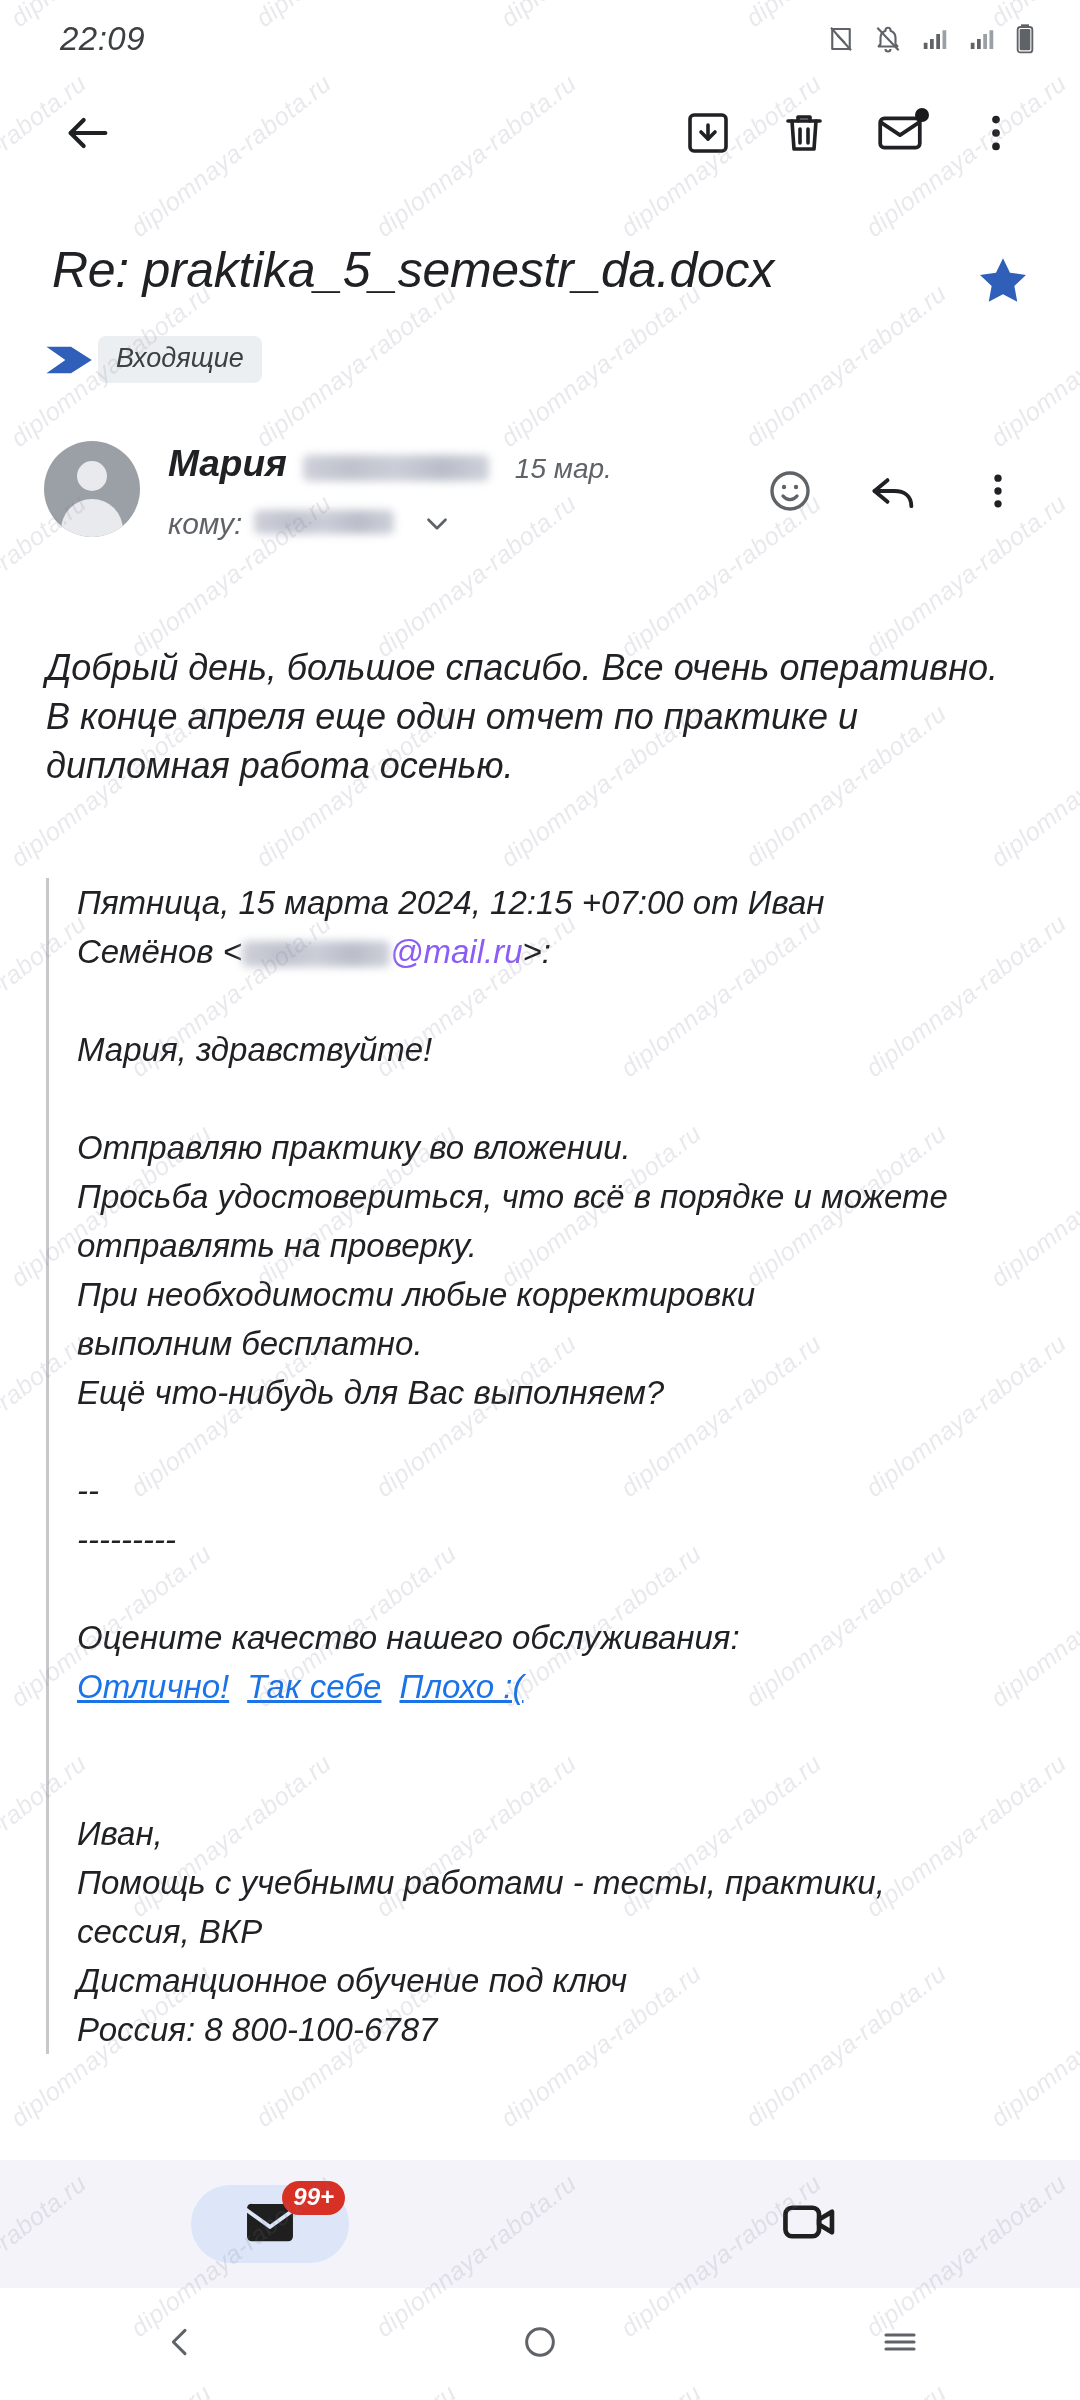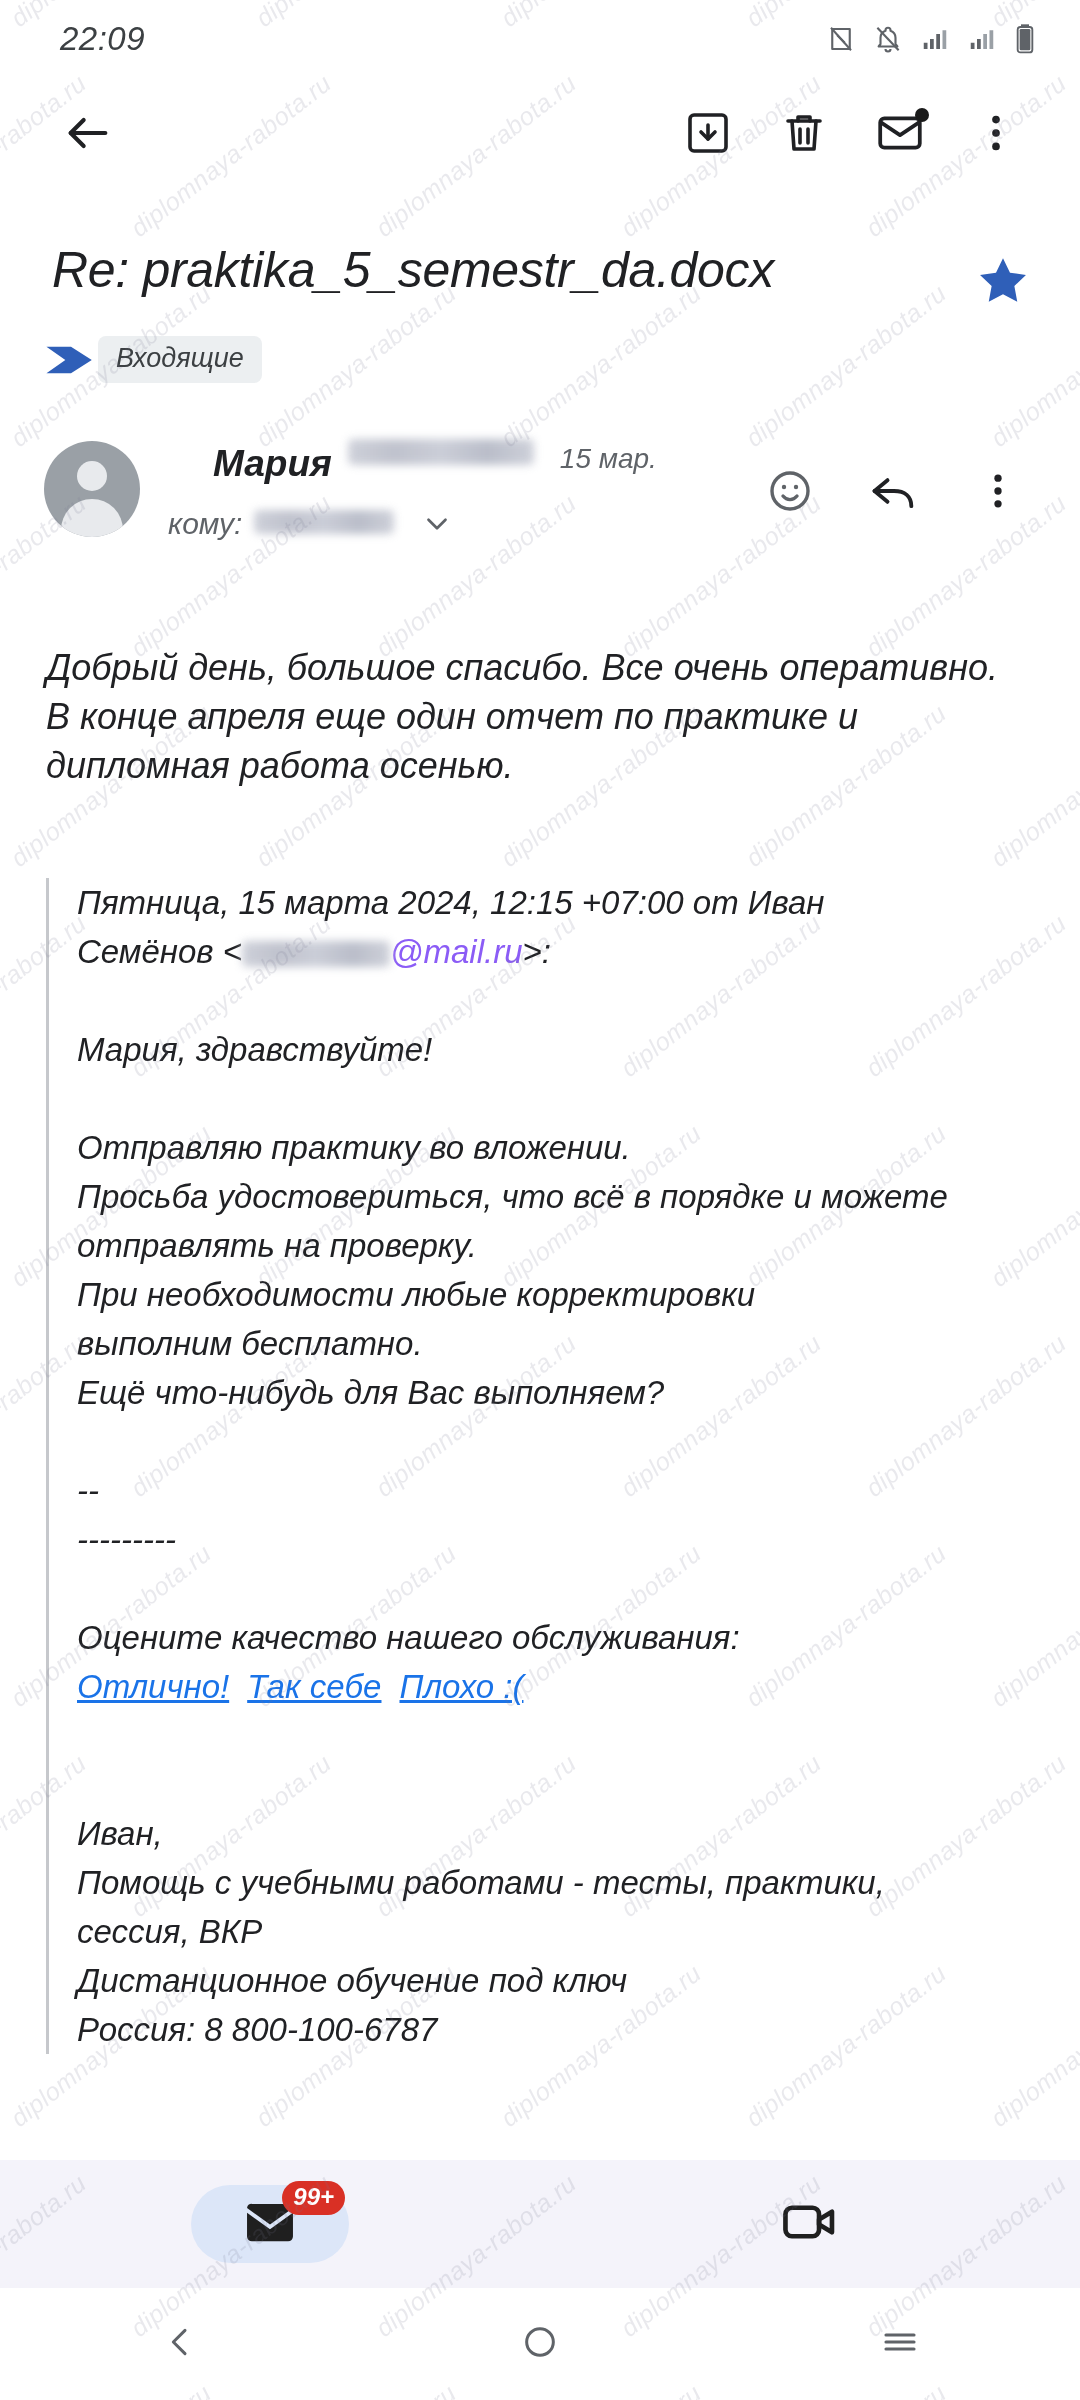--- a/index.html
+++ b/index.html
@@ -158,23 +158,22 @@
     border-radius: 31px 31px 0 0;
     left: 17px; top: 58px;
   }
   .sender-main {
     flex: 1;
     padding-left: 28px;
     padding-top: 2px;
   }
   .sender-line1 {
     display: flex;
-    align-items: flex-start;
+    align-items: flex-end;
     gap: 16px;
-    margin-left: 45px;
   }
   .sender-name {
     font-size: 37px;
     color: #202124;
     font-weight: 700;
   }
   .blurred {
     display: inline-block;
     border-radius: 5px;
     background: linear-gradient(90deg,#c9ccd6,#b9bcc8,#c6c9d4,#b3b7c4,#c9ccd6);

